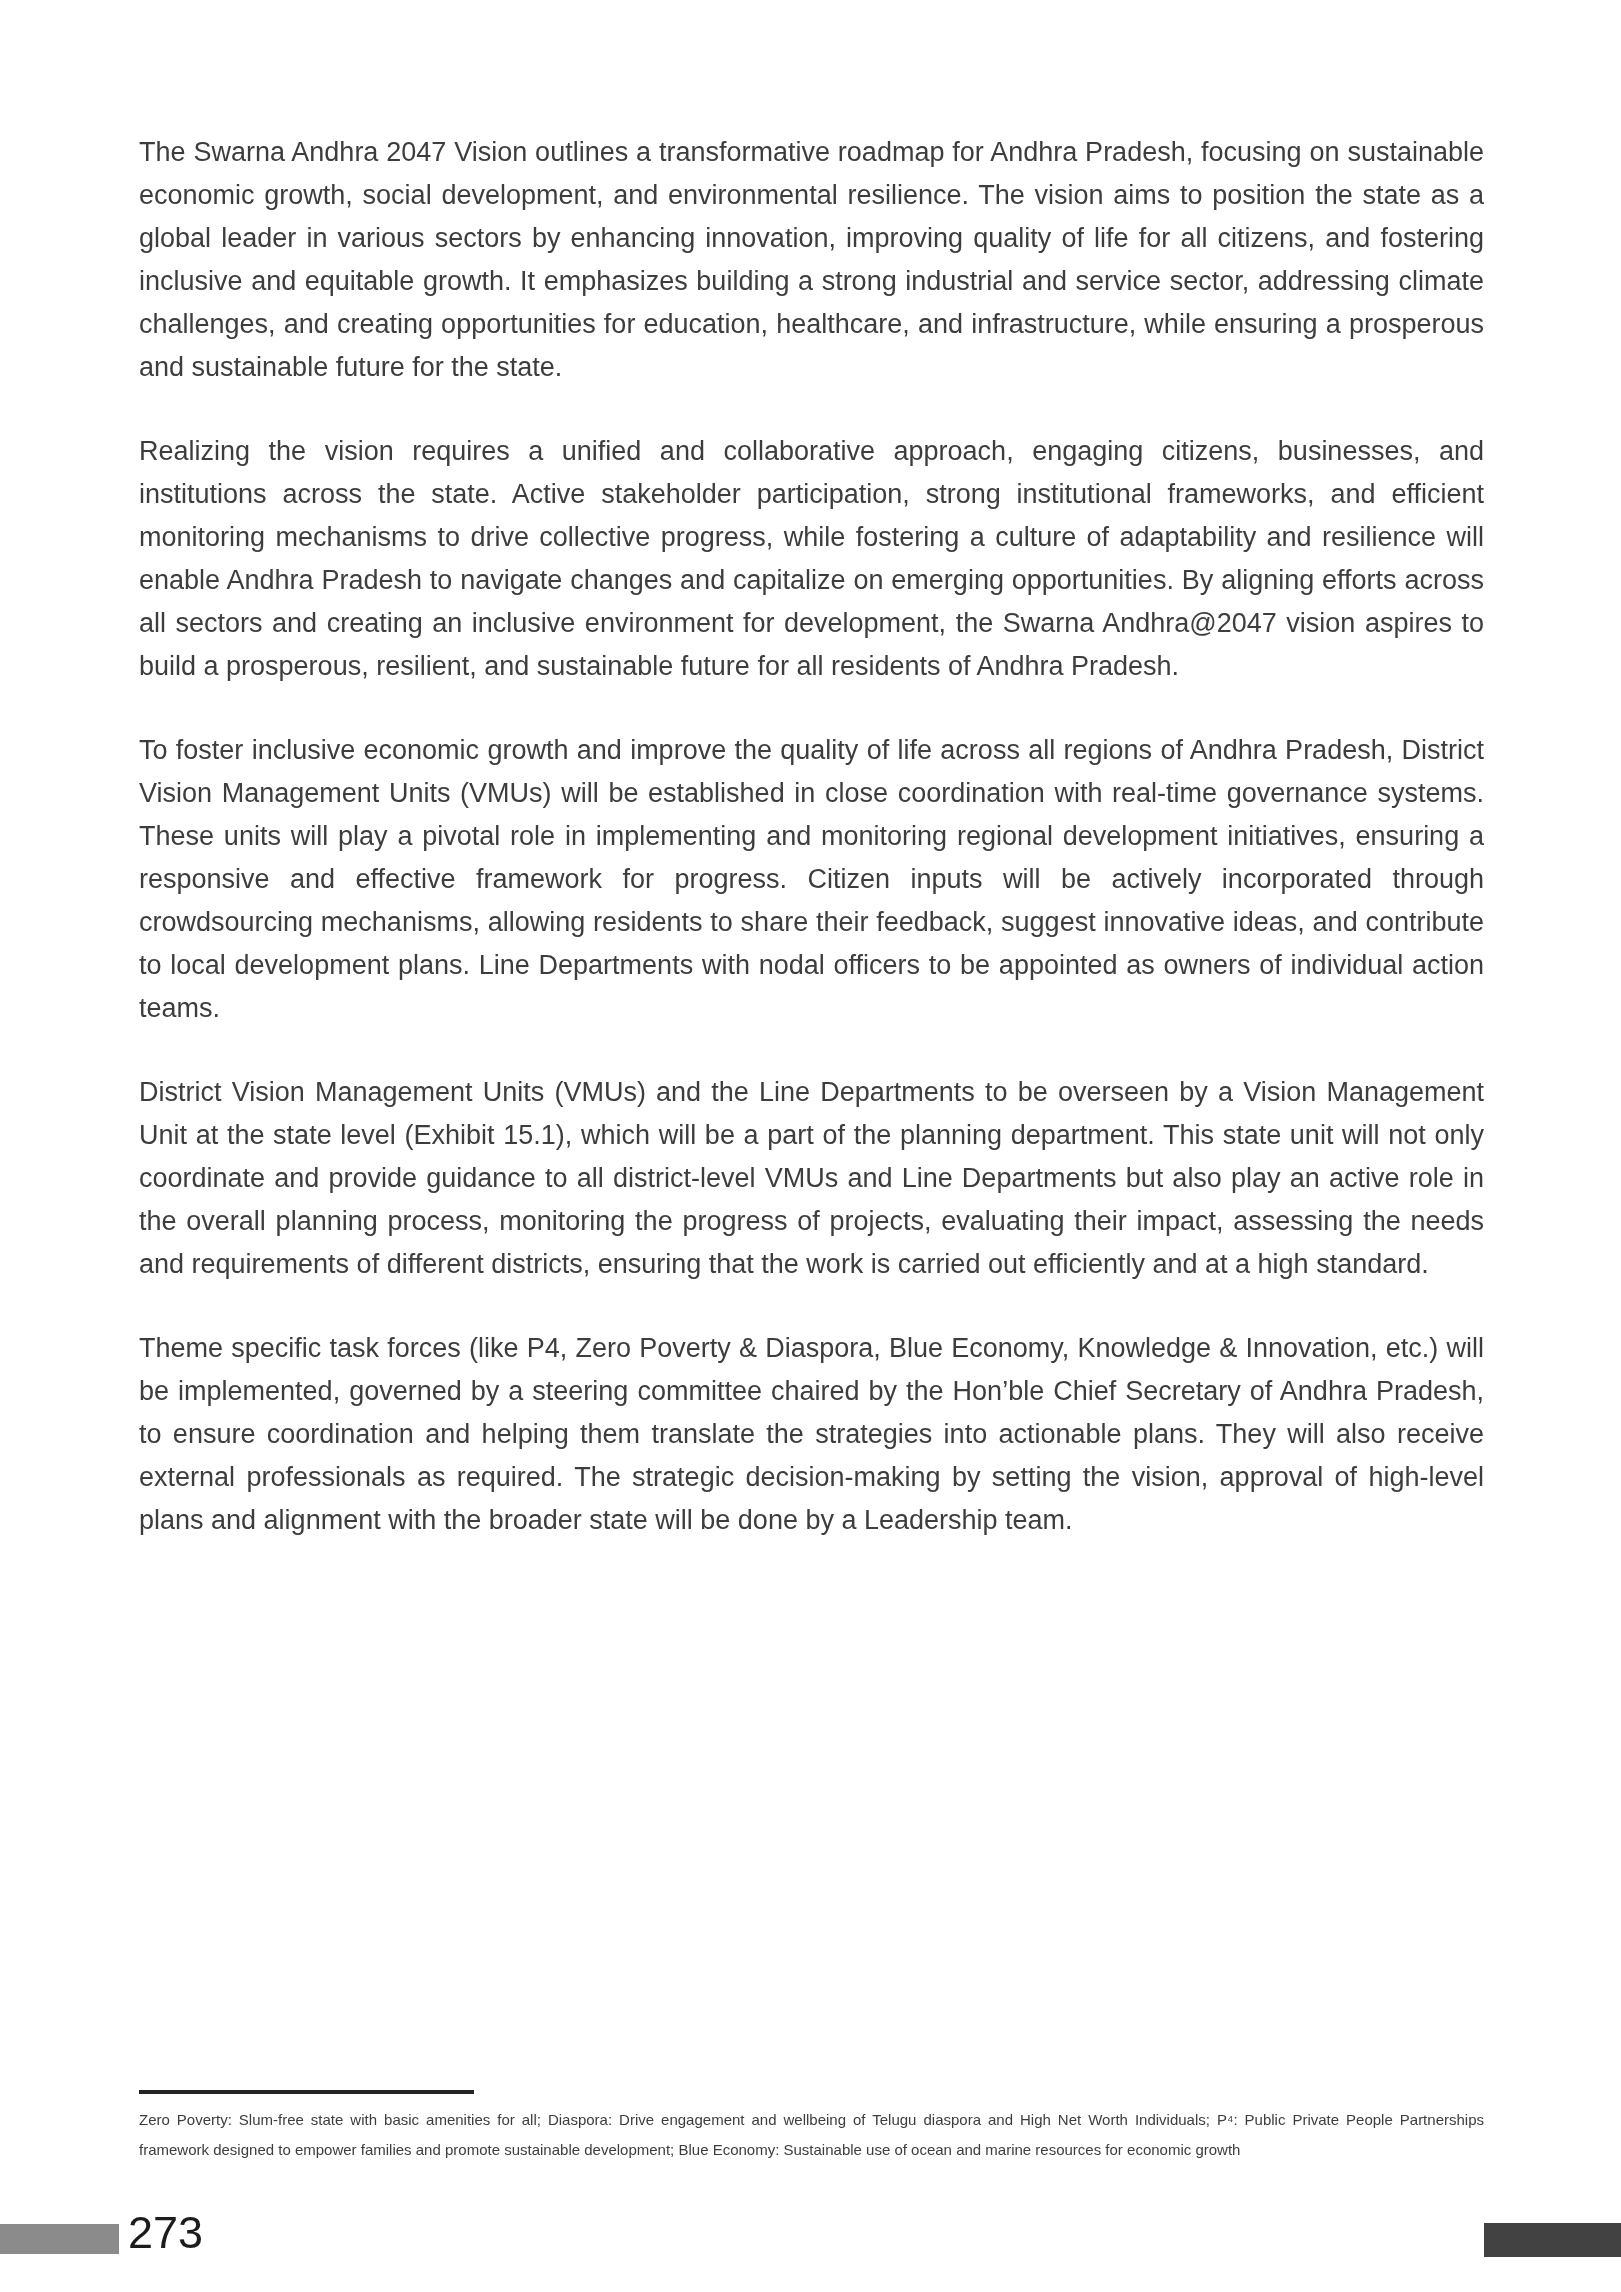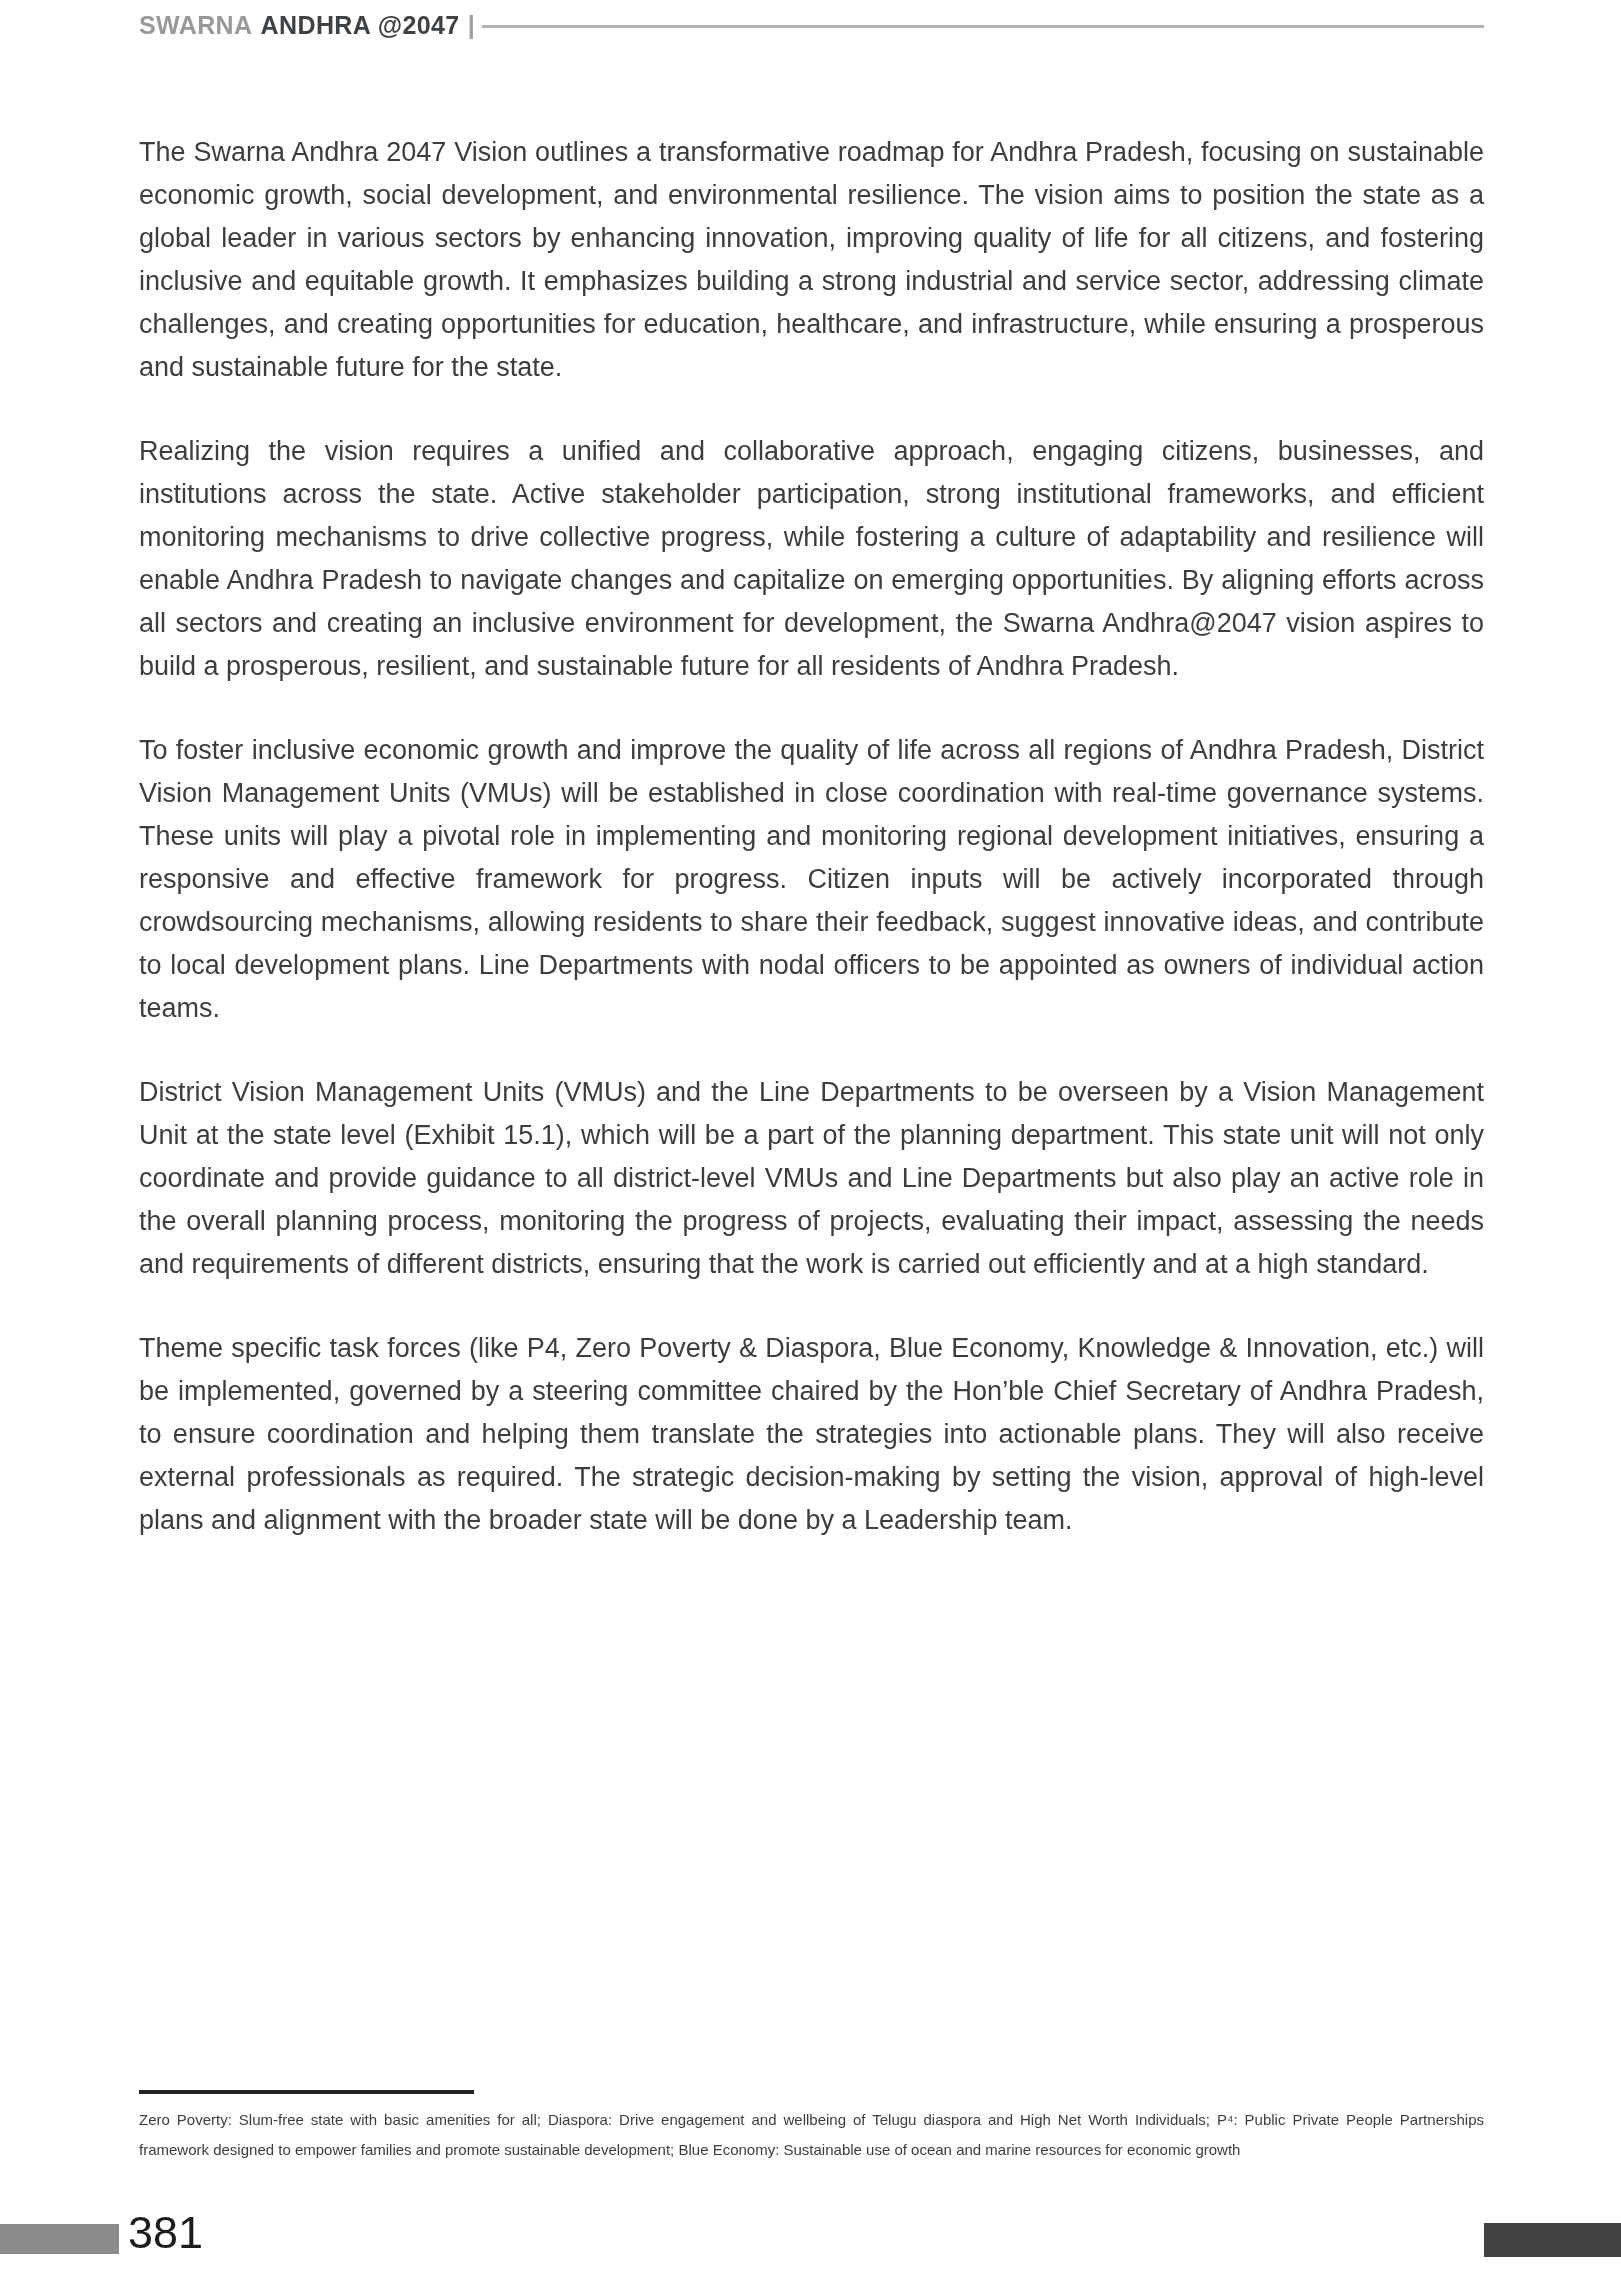--- a/index.html
+++ b/index.html
@@ -96,39 +96,33 @@
     width: 137px;
     height: 34px;
     background: #424242;
   }
 </style>
 </head>
 <body>
 
 <div class="page">
 
-  <div class="header">
-    <span class="brand-light">SWARNA</span>
-    <span class="brand-dark">ANDHRA @2047</span>
-    <span class="brand-divider">|</span>
-    <span class="header-rule"></span>
-  </div>
 
   <div class="content">
 
   <p class="body-para">The Swarna Andhra 2047 Vision outlines a transformative roadmap for Andhra Pradesh, focusing on sustainable economic growth, social development, and environmental resilience. The vision aims to position the state as a global leader in various sectors by enhancing innovation, improving quality of life for all citizens, and fostering inclusive and equitable growth. It emphasizes building a strong industrial and service sector, addressing climate challenges, and creating opportunities for education, healthcare, and infrastructure, while ensuring a prosperous and sustainable future for the state.</p>
       <p class="body-para">Realizing the vision requires a unified and collaborative approach, engaging citizens, businesses, and institutions across the state. Active stakeholder participation, strong institutional frameworks, and efficient monitoring mechanisms to drive collective progress, while fostering a culture of adaptability and resilience will enable Andhra Pradesh to navigate changes and capitalize on emerging opportunities. By aligning efforts across all sectors and creating an inclusive environment for development, the Swarna Andhra@2047 vision aspires to build a prosperous, resilient, and sustainable future for all residents of Andhra Pradesh.</p>
       <p class="body-para">To foster inclusive economic growth and improve the quality of life across all regions of Andhra Pradesh, District Vision Management Units (VMUs) will be established in close coordination with real-time governance systems. These units will play a pivotal role in implementing and monitoring regional development initiatives, ensuring a responsive and effective framework for progress. Citizen inputs will be actively incorporated through crowdsourcing mechanisms, allowing residents to share their feedback, suggest innovative ideas, and contribute to local development plans. Line Departments with nodal officers to be appointed as owners of individual action teams.</p>
       <p class="body-para">District Vision Management Units (VMUs) and the Line Departments to be overseen by a Vision Management Unit at the state level (Exhibit 15.1), which will be a part of the planning department. This state unit will not only coordinate and provide guidance to all district-level VMUs and Line Departments but also play an active role in the overall planning process, monitoring the progress of projects, evaluating their impact, assessing the needs and requirements of different districts, ensuring that the work is carried out efficiently and at a high standard.</p>
       <p class="body-para">Theme specific task forces (like P4, Zero Poverty &amp; Diaspora, Blue Economy, Knowledge &amp; Innovation, etc.) will be implemented, governed by a steering committee chaired by the Hon’ble Chief Secretary of Andhra Pradesh, to ensure coordination and helping them translate the strategies into actionable plans. They will also receive external professionals as required. The strategic decision-making by setting the vision, approval of high-level plans and alignment with the broader state will be done by a Leadership team.</p>
     </div>
 
   <div class="footnote-block">
     <div class="footnote-rule"></div>
     <div class="footnote-text">Zero Poverty: Slum-free state with basic amenities for all; Diaspora: Drive engagement and wellbeing of Telugu diaspora and High Net Worth Individuals; P⁴: Public Private People Partnerships framework designed to empower families and promote sustainable development; Blue Economy: Sustainable use of ocean and marine resources for economic growth</div>
   </div>
 
   <div class="footer-bar-left"></div>
-  <div class="page-number">381</div>
+  <div class="page-number">273</div>
   <div class="footer-bar-right"></div>
 
 </div>
 
 
 </body></html>

